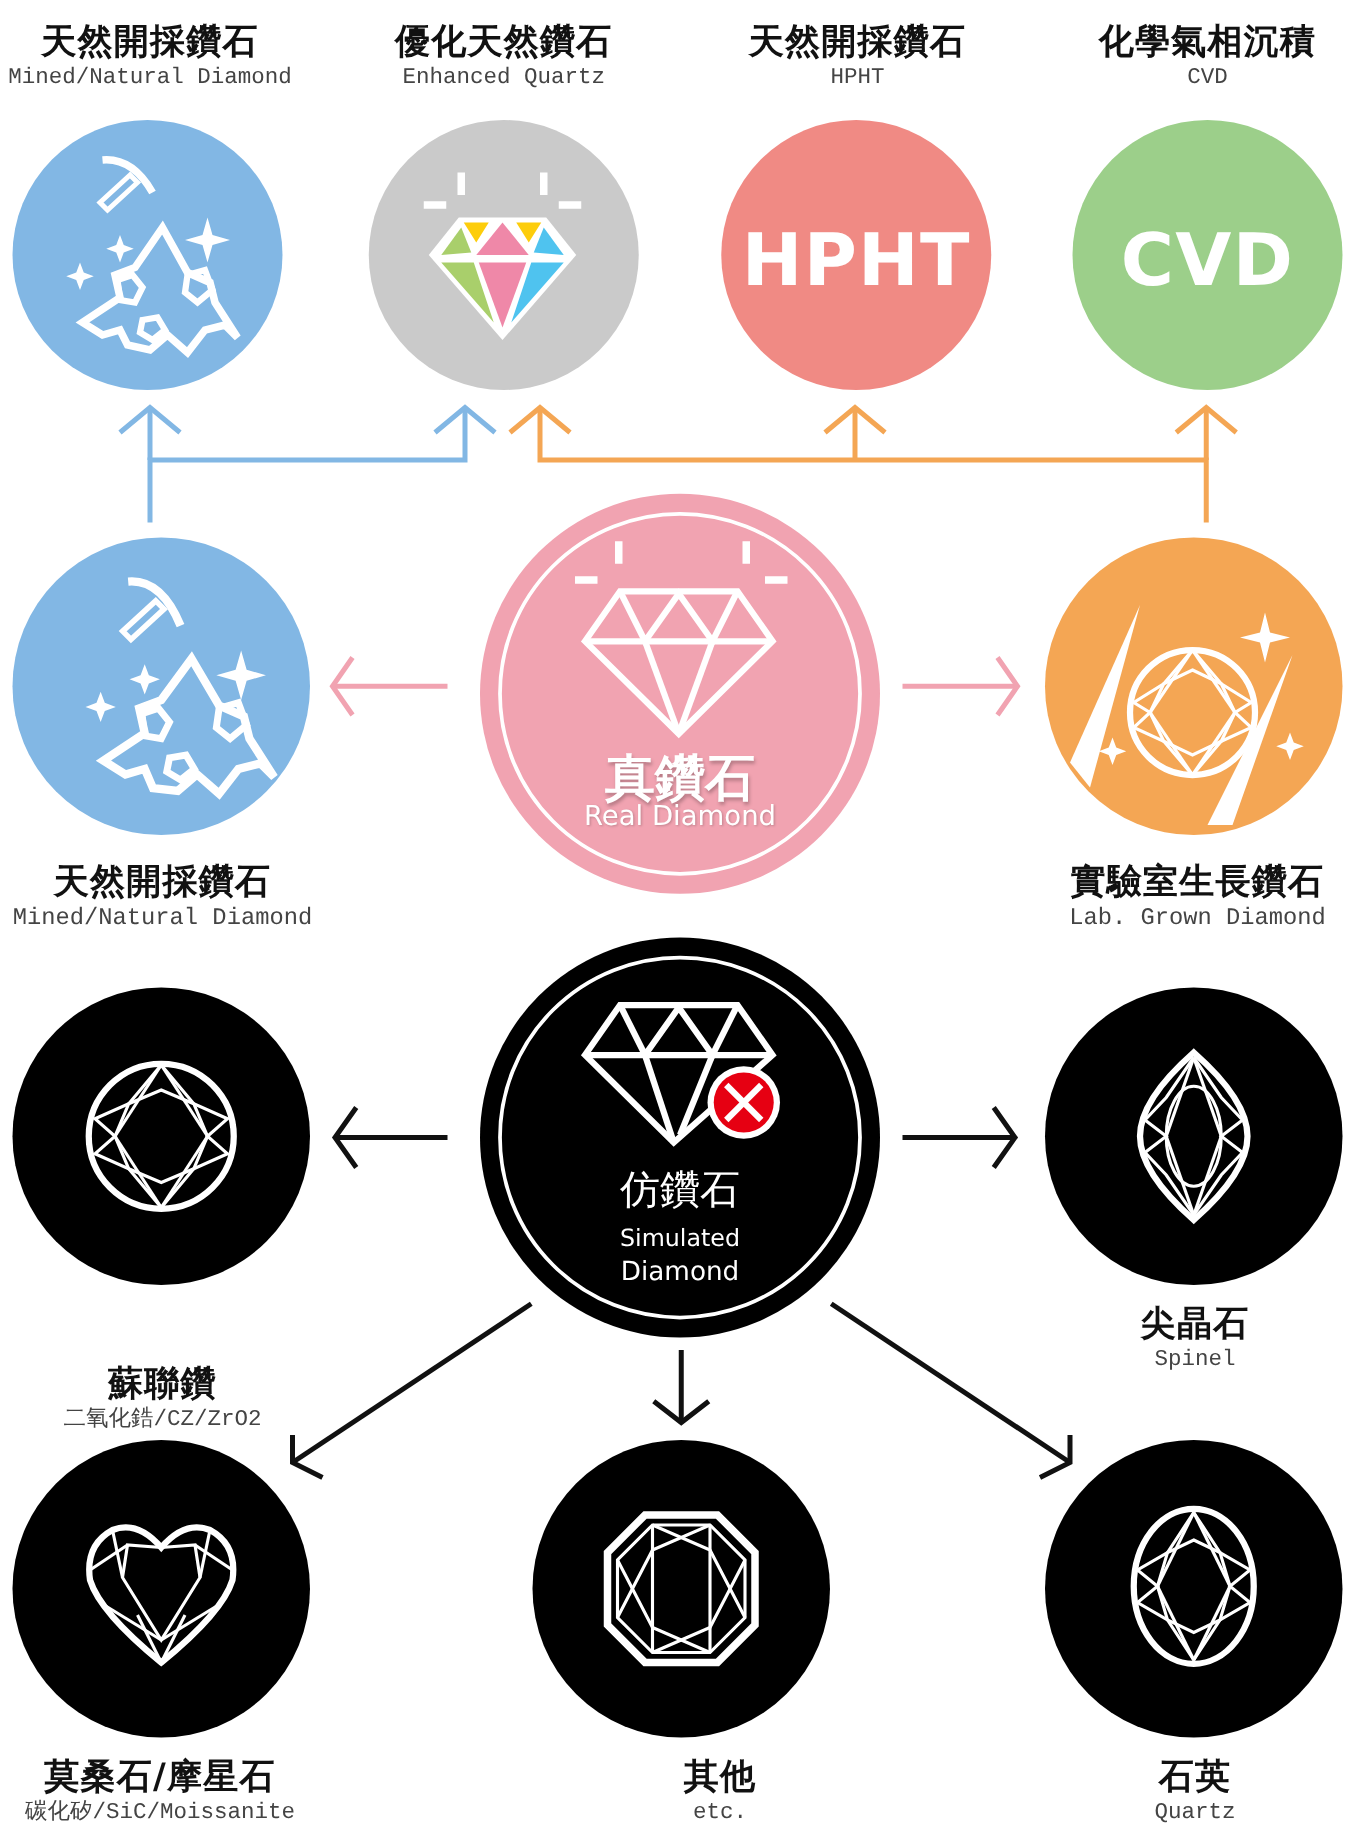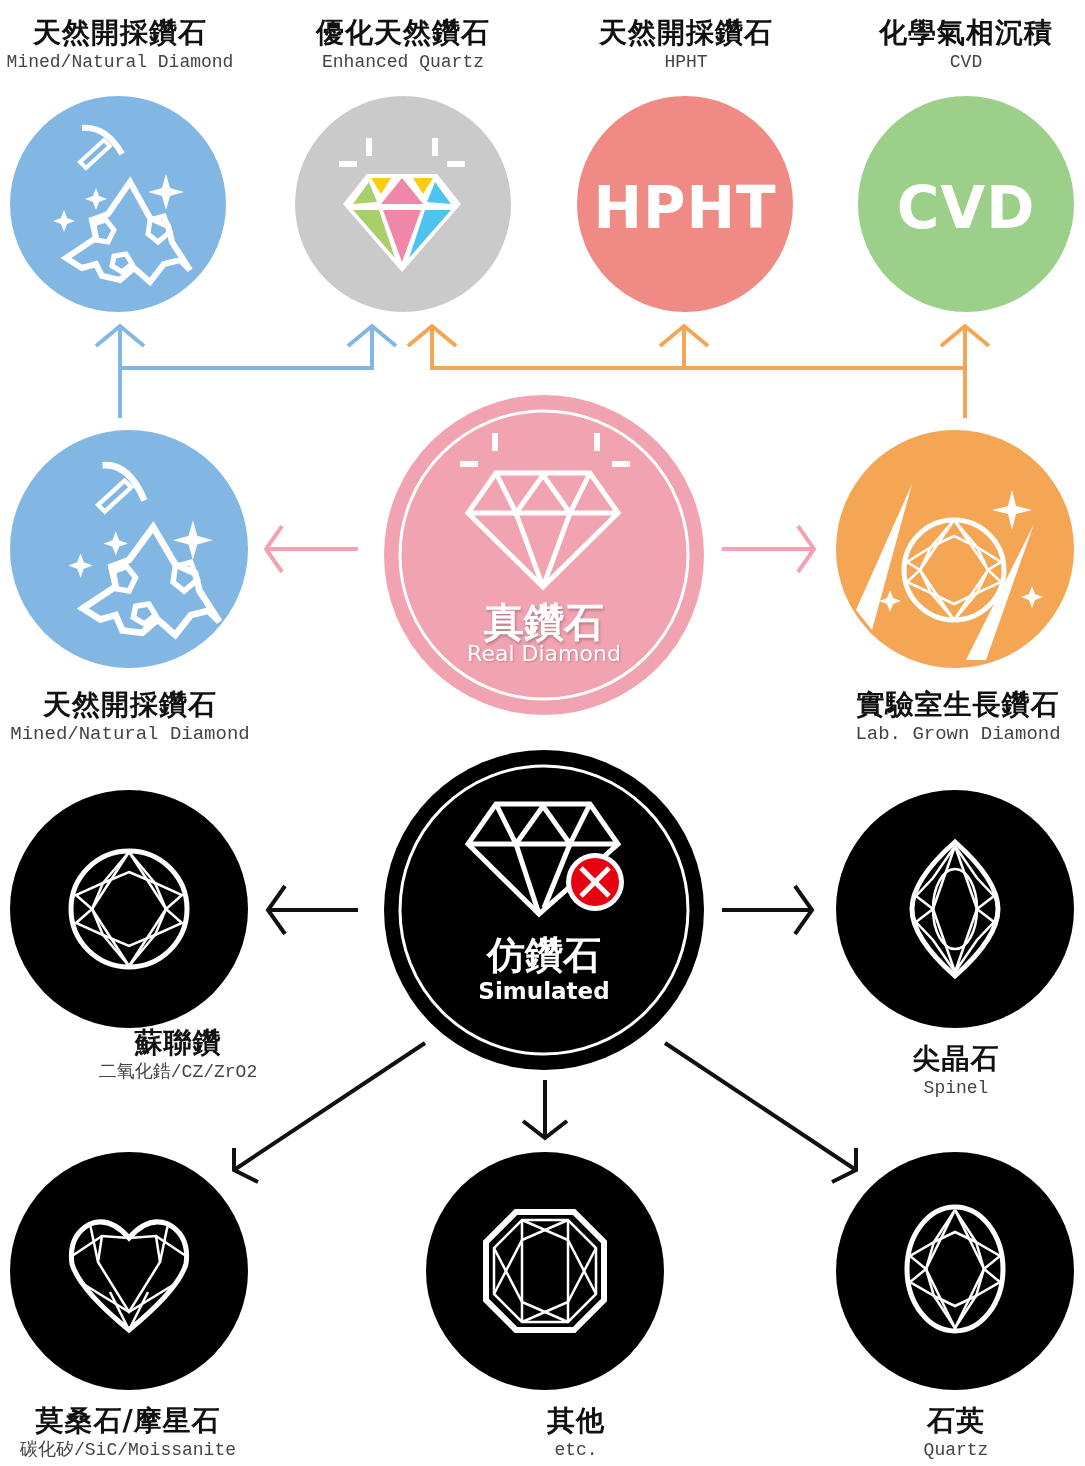--- a/index.html
+++ b/index.html
@@ -199,38 +199,39 @@
       <line x1="132" y1="94" x2="155" y2="164"></line>
       <line x1="186" y1="94" x2="160" y2="158"></line>
     </g>
     <circle cx="211" cy="132" r="29" fill="#fff"></circle>
     <circle cx="211" cy="132" r="24" fill="#e60012"></circle>
     <g stroke="#fff" stroke-width="5">
       <line x1="197" y1="118" x2="225" y2="146"></line>
       <line x1="225" y1="118" x2="197" y2="146"></line>
     </g>
   </svg>
-  <div class="inner-text" style="top:180px; font-size:38px; font-weight:bold;">仿鑽石</div>
-  <div class="inner-text" style="top:228px; font-size:23px; line-height:26px;font-weight:bold;">Simulated</div>
+  <div class="inner-text" style="top:180px; font-size:32px; font-weight:normal;">仿鑽石</div>
+  <div class="inner-text" style="top:228px; font-size:19px; line-height:26px;">Simulated</div>
+  <div class="inner-text" style="top:254px; font-size:21px; line-height:26px;">Diamond</div>
 </div>
 
 <div class="circle" style="left:10px; top:790px; width:238px; height:238px; background:#000;">
   <svg width="238" height="238" viewBox="0 0 238 238">
     <circle cx="119" cy="119" r="58" stroke="#fff" stroke-width="5" fill="none"></circle>
     <g stroke="#fff" stroke-width="2.5" fill="none">
       <polygon points="119,82 145,93 156,119 145,145 119,156 93,145 82,119 93,93"></polygon>
       <polyline points="119,62 145,93 172,105 156,119 172,133 145,145 119,176 93,145 66,133 82,119 66,105 93,93 119,62"></polyline>
       <line x1="119" y1="62" x2="156" y2="119"></line>
       <line x1="156" y1="119" x2="119" y2="176"></line>
       <line x1="119" y1="176" x2="82" y2="119"></line>
       <line x1="82" y1="119" x2="119" y2="62"></line>
     </g>
   </svg>
 </div>
-<div class="label" style="left:130px; top:1026px;margin-left:48px;">
+<div class="label" style="left:130px; top:1090px;">
   <div class="zh">蘇聯鑽</div>
   <div class="en en-sm">二氧化鋯/CZ/ZrO2</div>
 </div>
 
 <div class="circle" style="left:836px; top:790px; width:238px; height:238px; background:#000;">
   <svg width="238" height="238" viewBox="0 0 238 238">
     <path d="M119,52 Q162,90 162,119 Q162,148 119,186 Q76,148 76,119 Q76,90 119,52 Z" stroke="#fff" stroke-width="5" fill="none"></path>
     <g stroke="#fff" stroke-width="2.5" fill="none">
       <ellipse cx="119" cy="119" rx="22" ry="40"></ellipse>
       <polyline points="119,56 141,88 158,106 141,119 158,132 141,150 119,182 97,150 80,132 97,119 80,106 97,88 119,56"></polyline>

